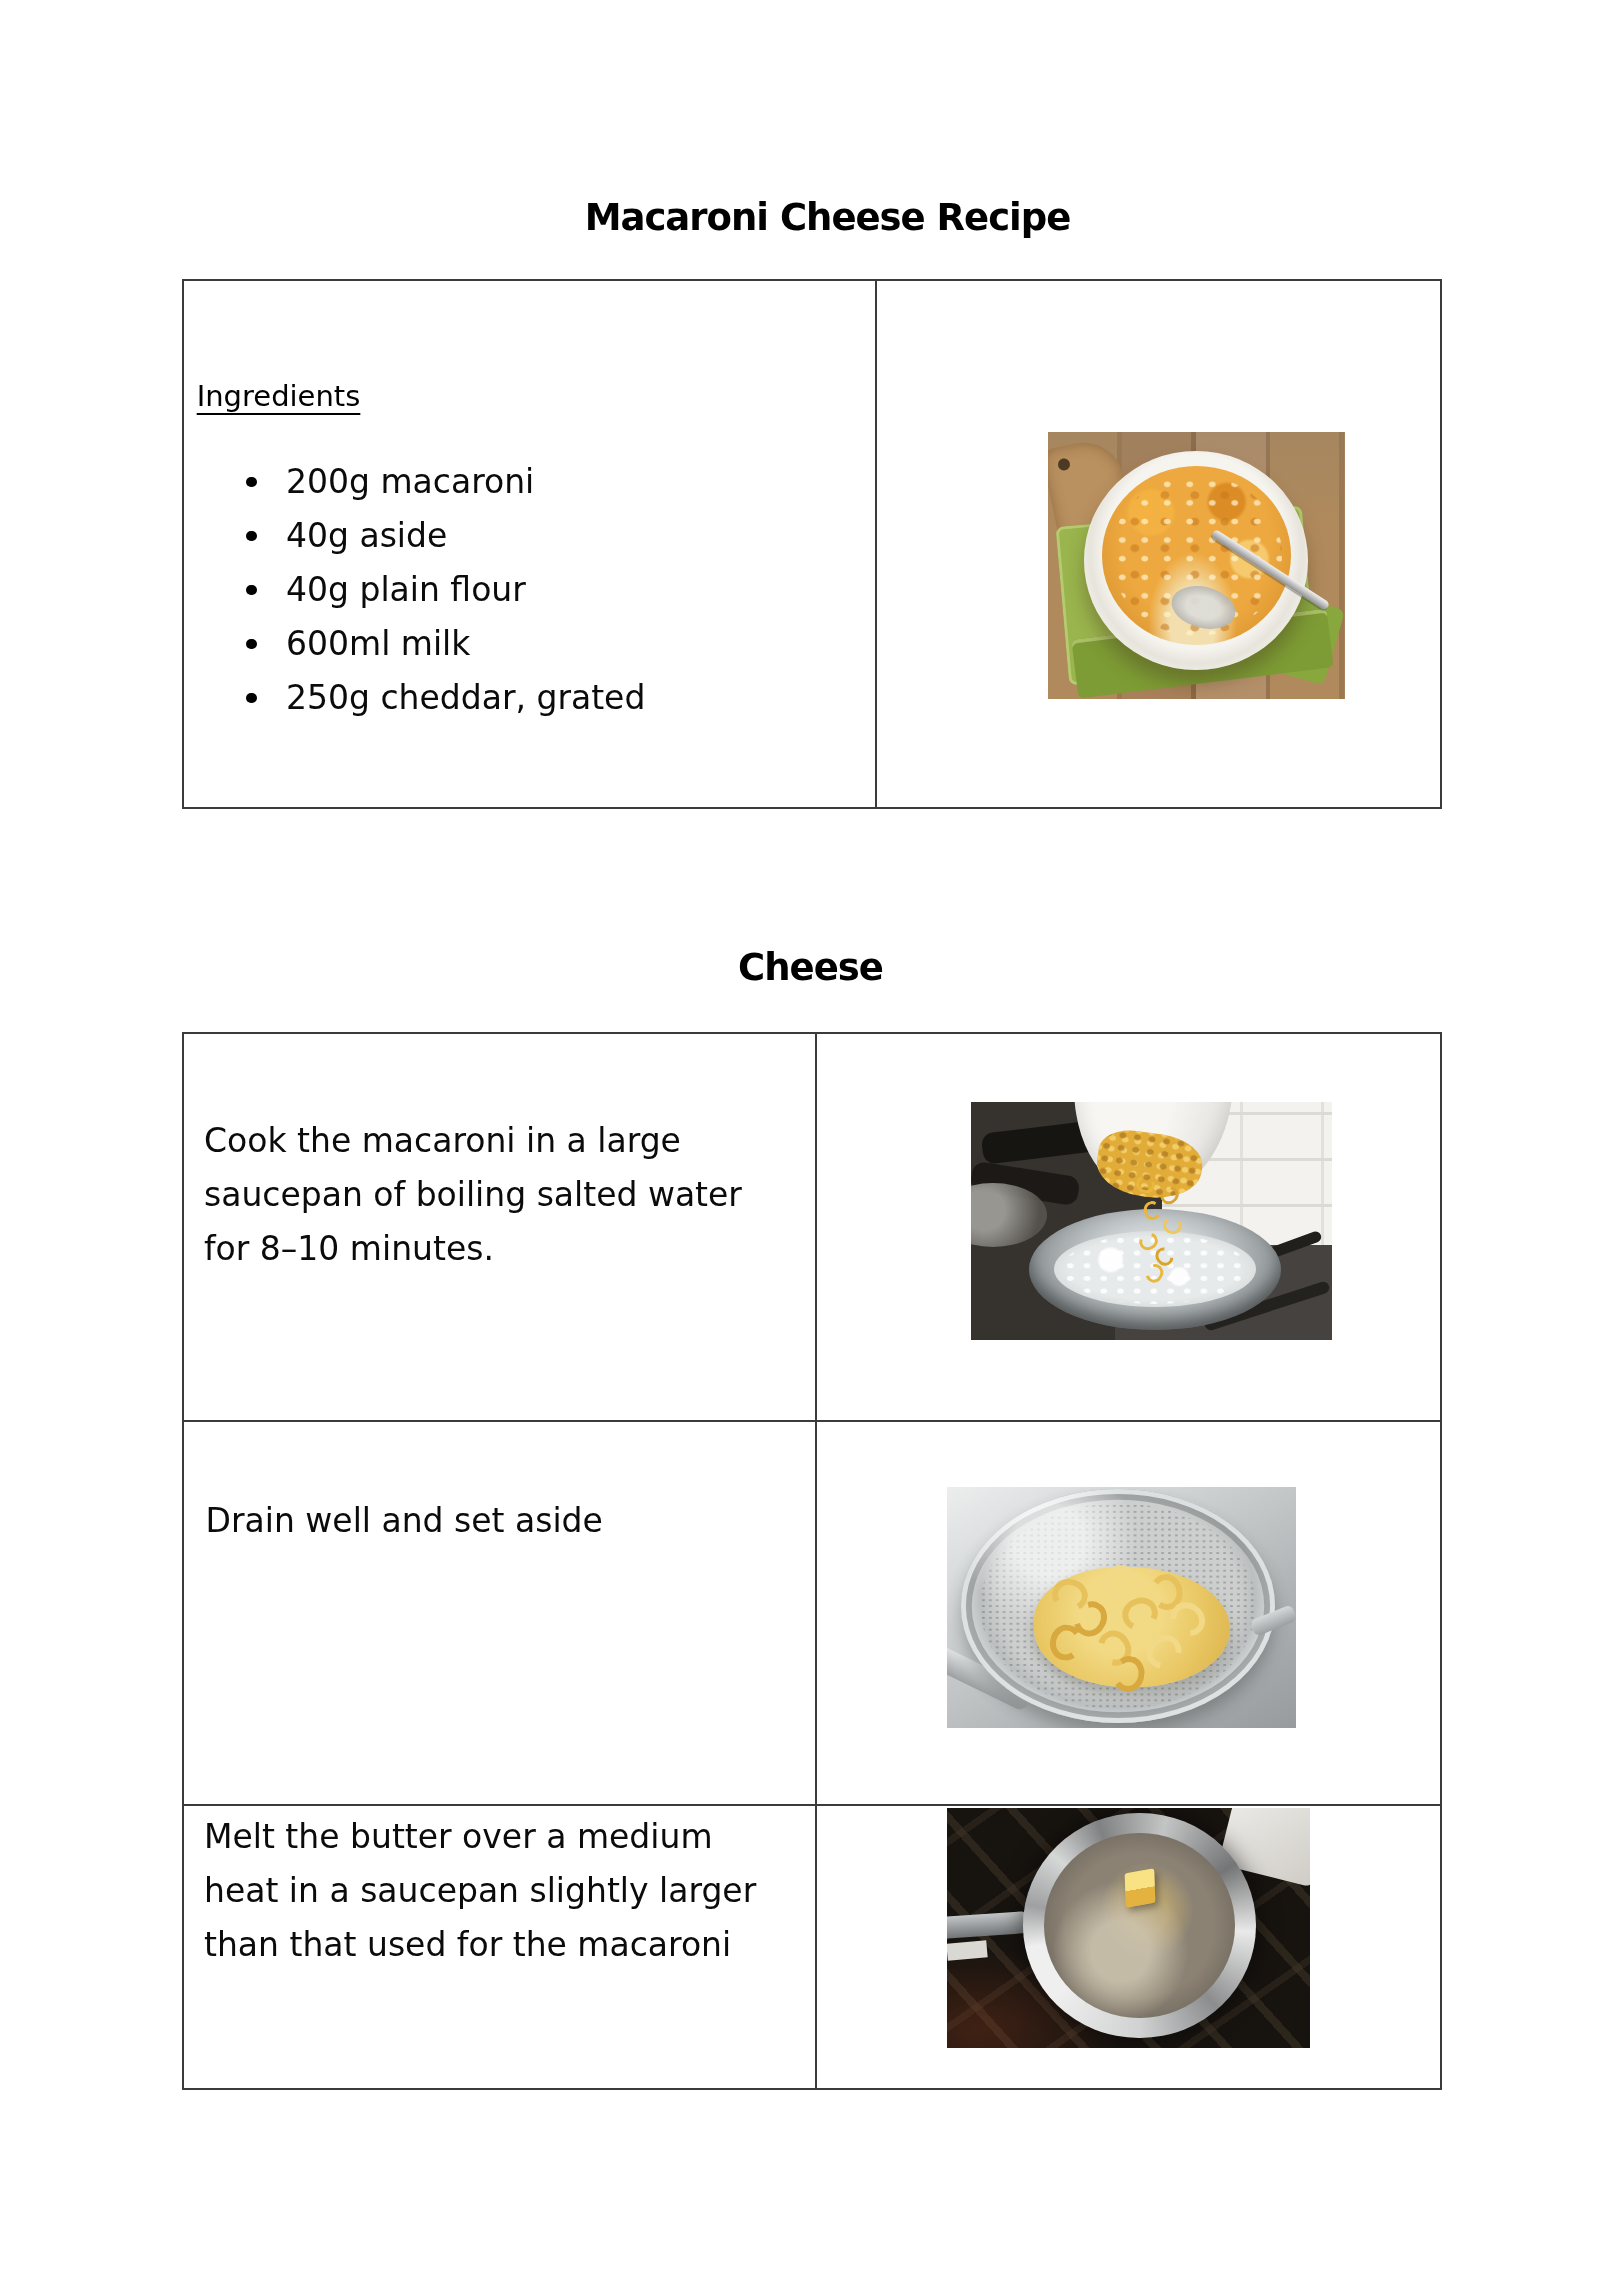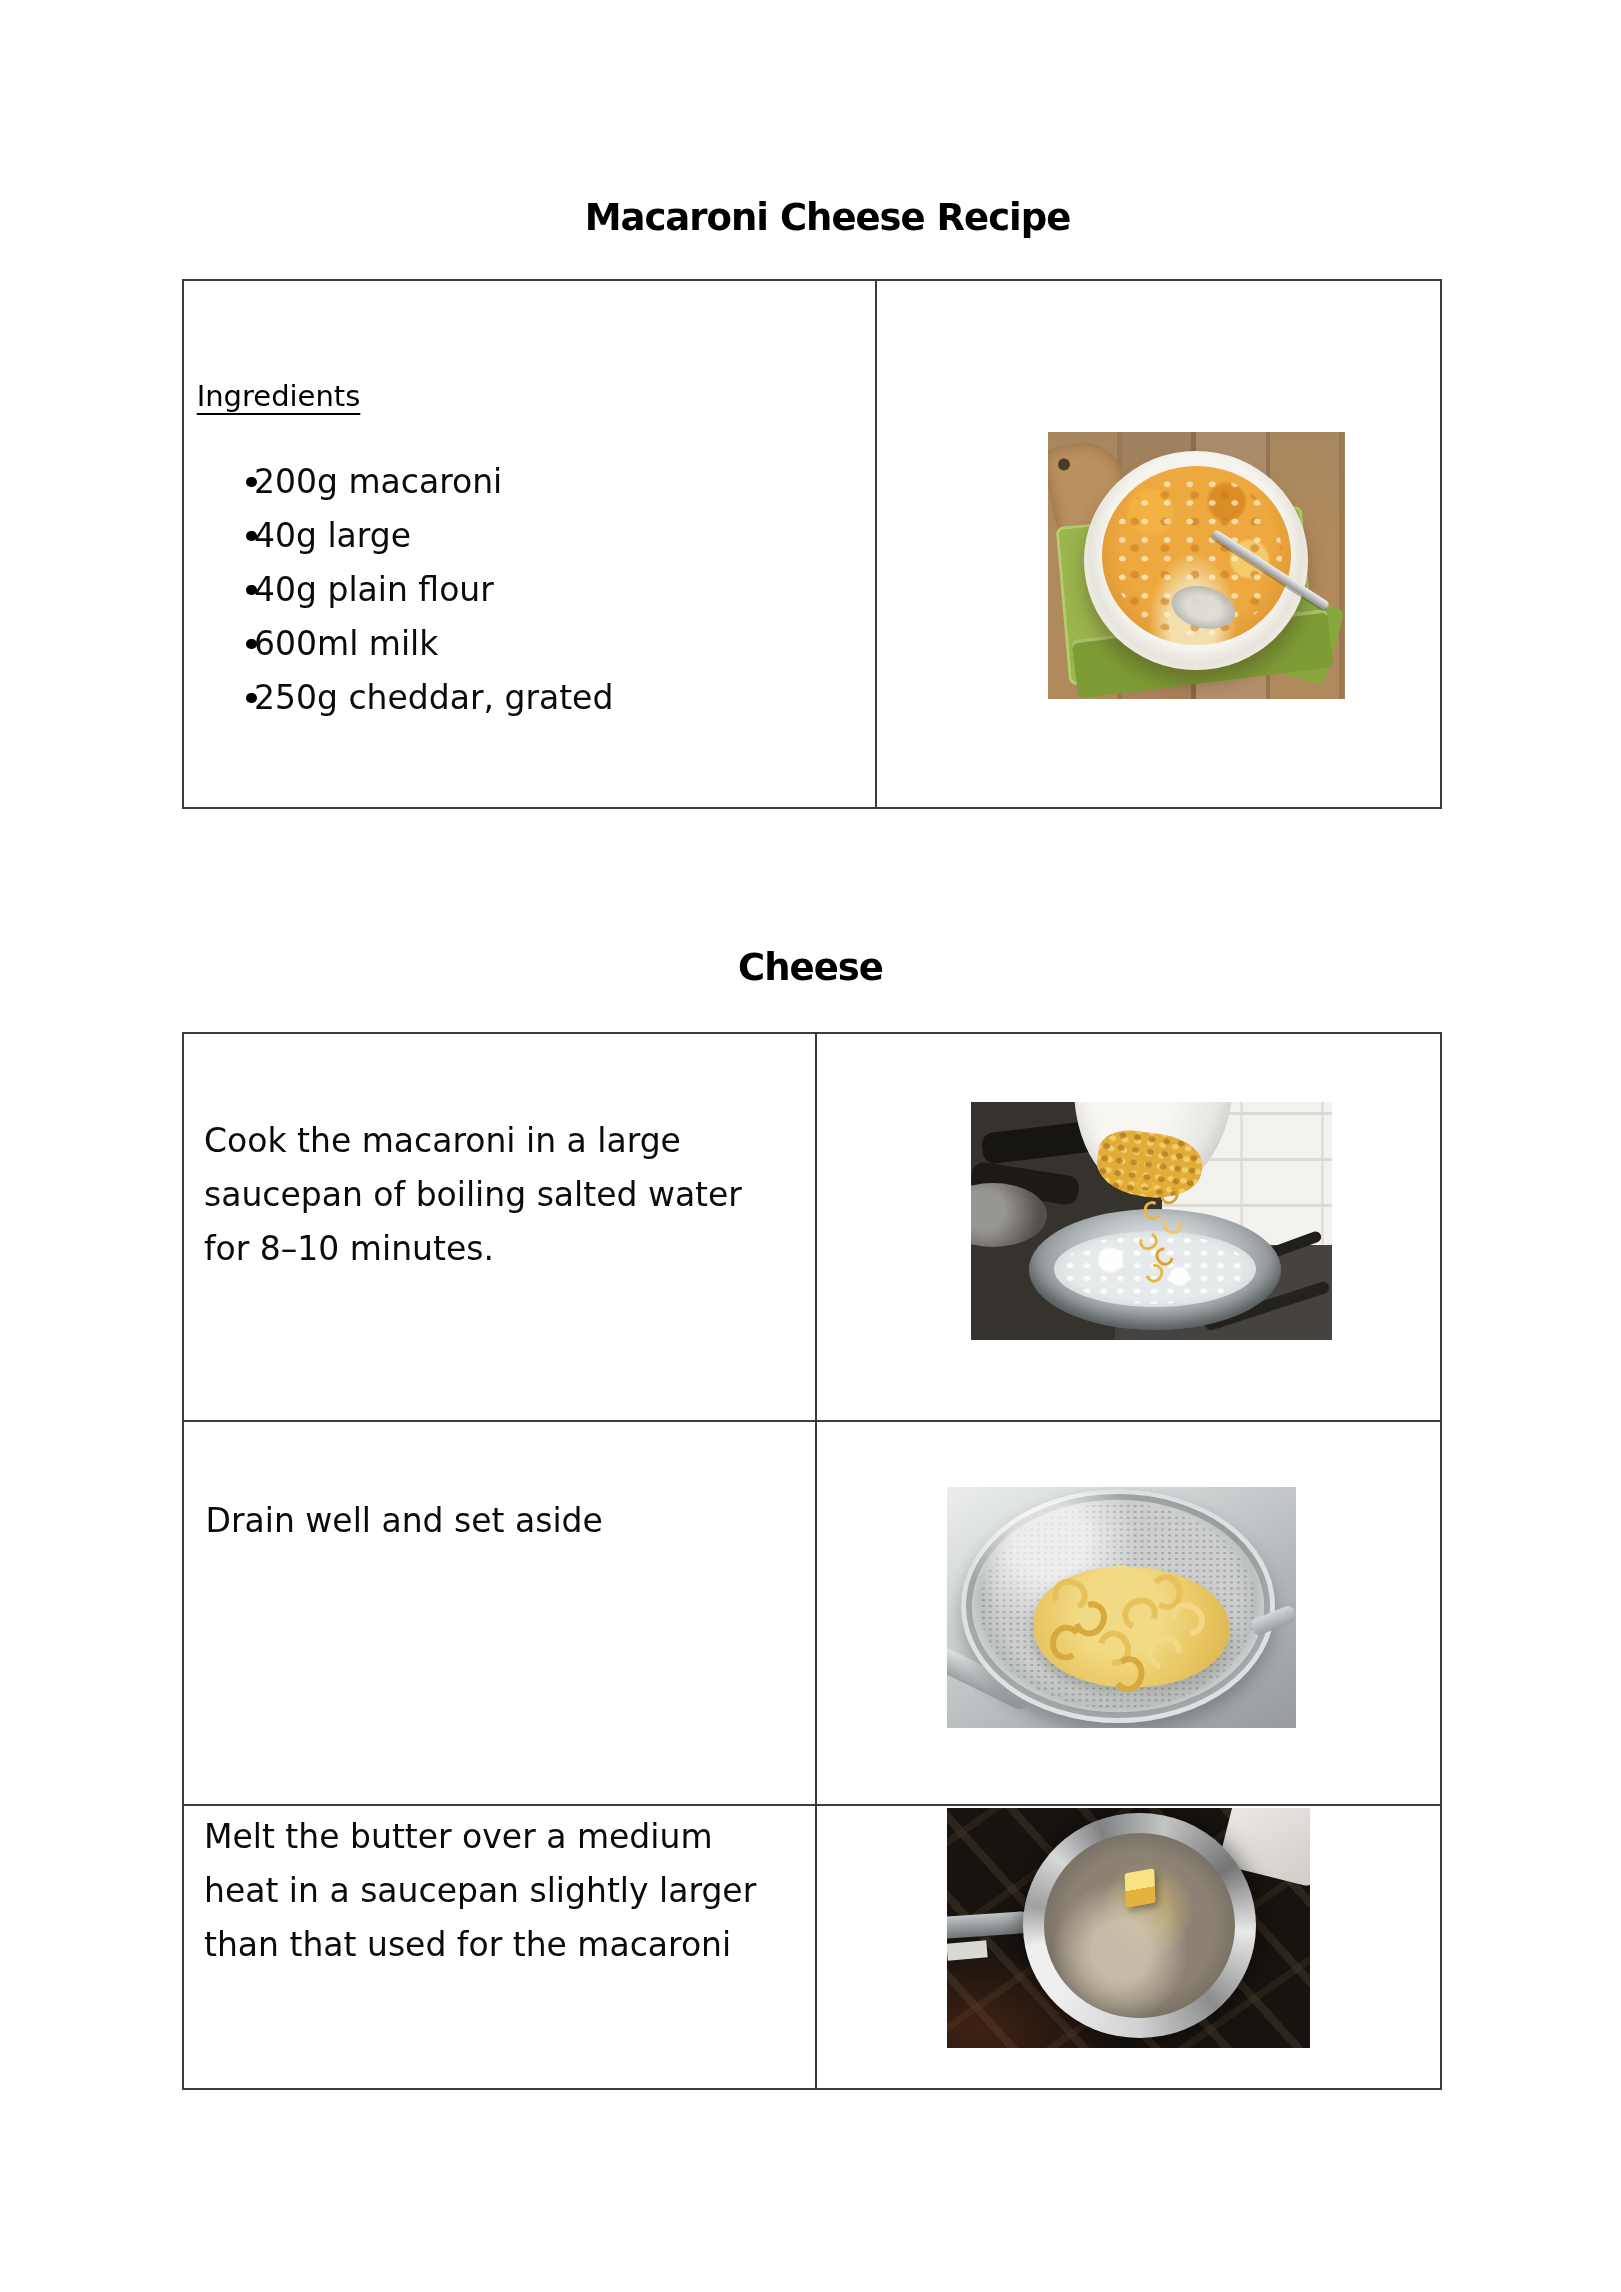--- a/index.html
+++ b/index.html
@@ -19,21 +19,21 @@
   .tbl{position:absolute;left:182px;width:1260px;border:2.9px solid var(--border);box-sizing:border-box;}
   .tbl-ing{top:279px;height:530px;}
   .tbl-method{top:1032px;height:1058px;display:flex;flex-direction:column;}
   .v-divider{position:absolute;top:0;bottom:0;width:2px;background:var(--border);z-index:5;}
   .ing-divider{left:691px;}
   .m-divider{left:631px;}
 
   .ing-heading{position:absolute;left:12.7px;top:98px;font-size:29px;color:#000;
                text-decoration:underline;text-decoration-thickness:2px;text-underline-offset:6.9px;}
   .ing-list{position:absolute;left:0;top:174px;margin:0;padding:0;list-style:none;}
-  .ing-list li{position:relative;padding-left:70px;font-size:33px;line-height:54px;white-space:nowrap;}
+  .ing-list li{position:relative;padding-left:102px;font-size:33px;line-height:54px;white-space:nowrap;}
   .ing-list li::before{content:"";position:absolute;left:62px;top:21.6px;width:10.8px;height:10.8px;
                border-radius:50%;background:#000;}
 
   .mrow{position:relative;box-sizing:border-box;border-bottom:2px solid var(--border);}
   .mrow:nth-child(2){height:388px;}
   .mrow:nth-child(3){height:384px;padding-left:34px;}
   .mrow:nth-child(4){flex:1;border-bottom:none;}
   .step-text{position:absolute;left:20px;font-size:33px;line-height:54px;white-space:pre-line;max-width:613px;}
   .mrow:nth-child(2) .step-text{top:80px;}
   .mrow:nth-child(3) .step-text{top:72px;left:21.6px;}
@@ -160,21 +160,21 @@
 
   <div class="doc-title">Macaroni Cheese Recipe</div>
 
   <div class="tbl tbl-ing">
     <div class="v-divider ing-divider"></div>
 
     <div class="ing-heading">Ingredients</div>
 
     <ul class="ing-list">
       <li>200g macaroni</li>
-      <li>40g large</li>
+      <li>40g aside</li>
       <li>40g plain flour</li>
       <li>600ml milk</li>
       <li>250g cheddar, grated</li>
     </ul>
 
     <div class="photo ph-mac" role="img" aria-label="Baked macaroni cheese in a white oval dish on a green napkin on a wooden board">
       <div class="board">
         <div class="board-hole"></div>
       </div>
       <div class="nap-back"></div>

